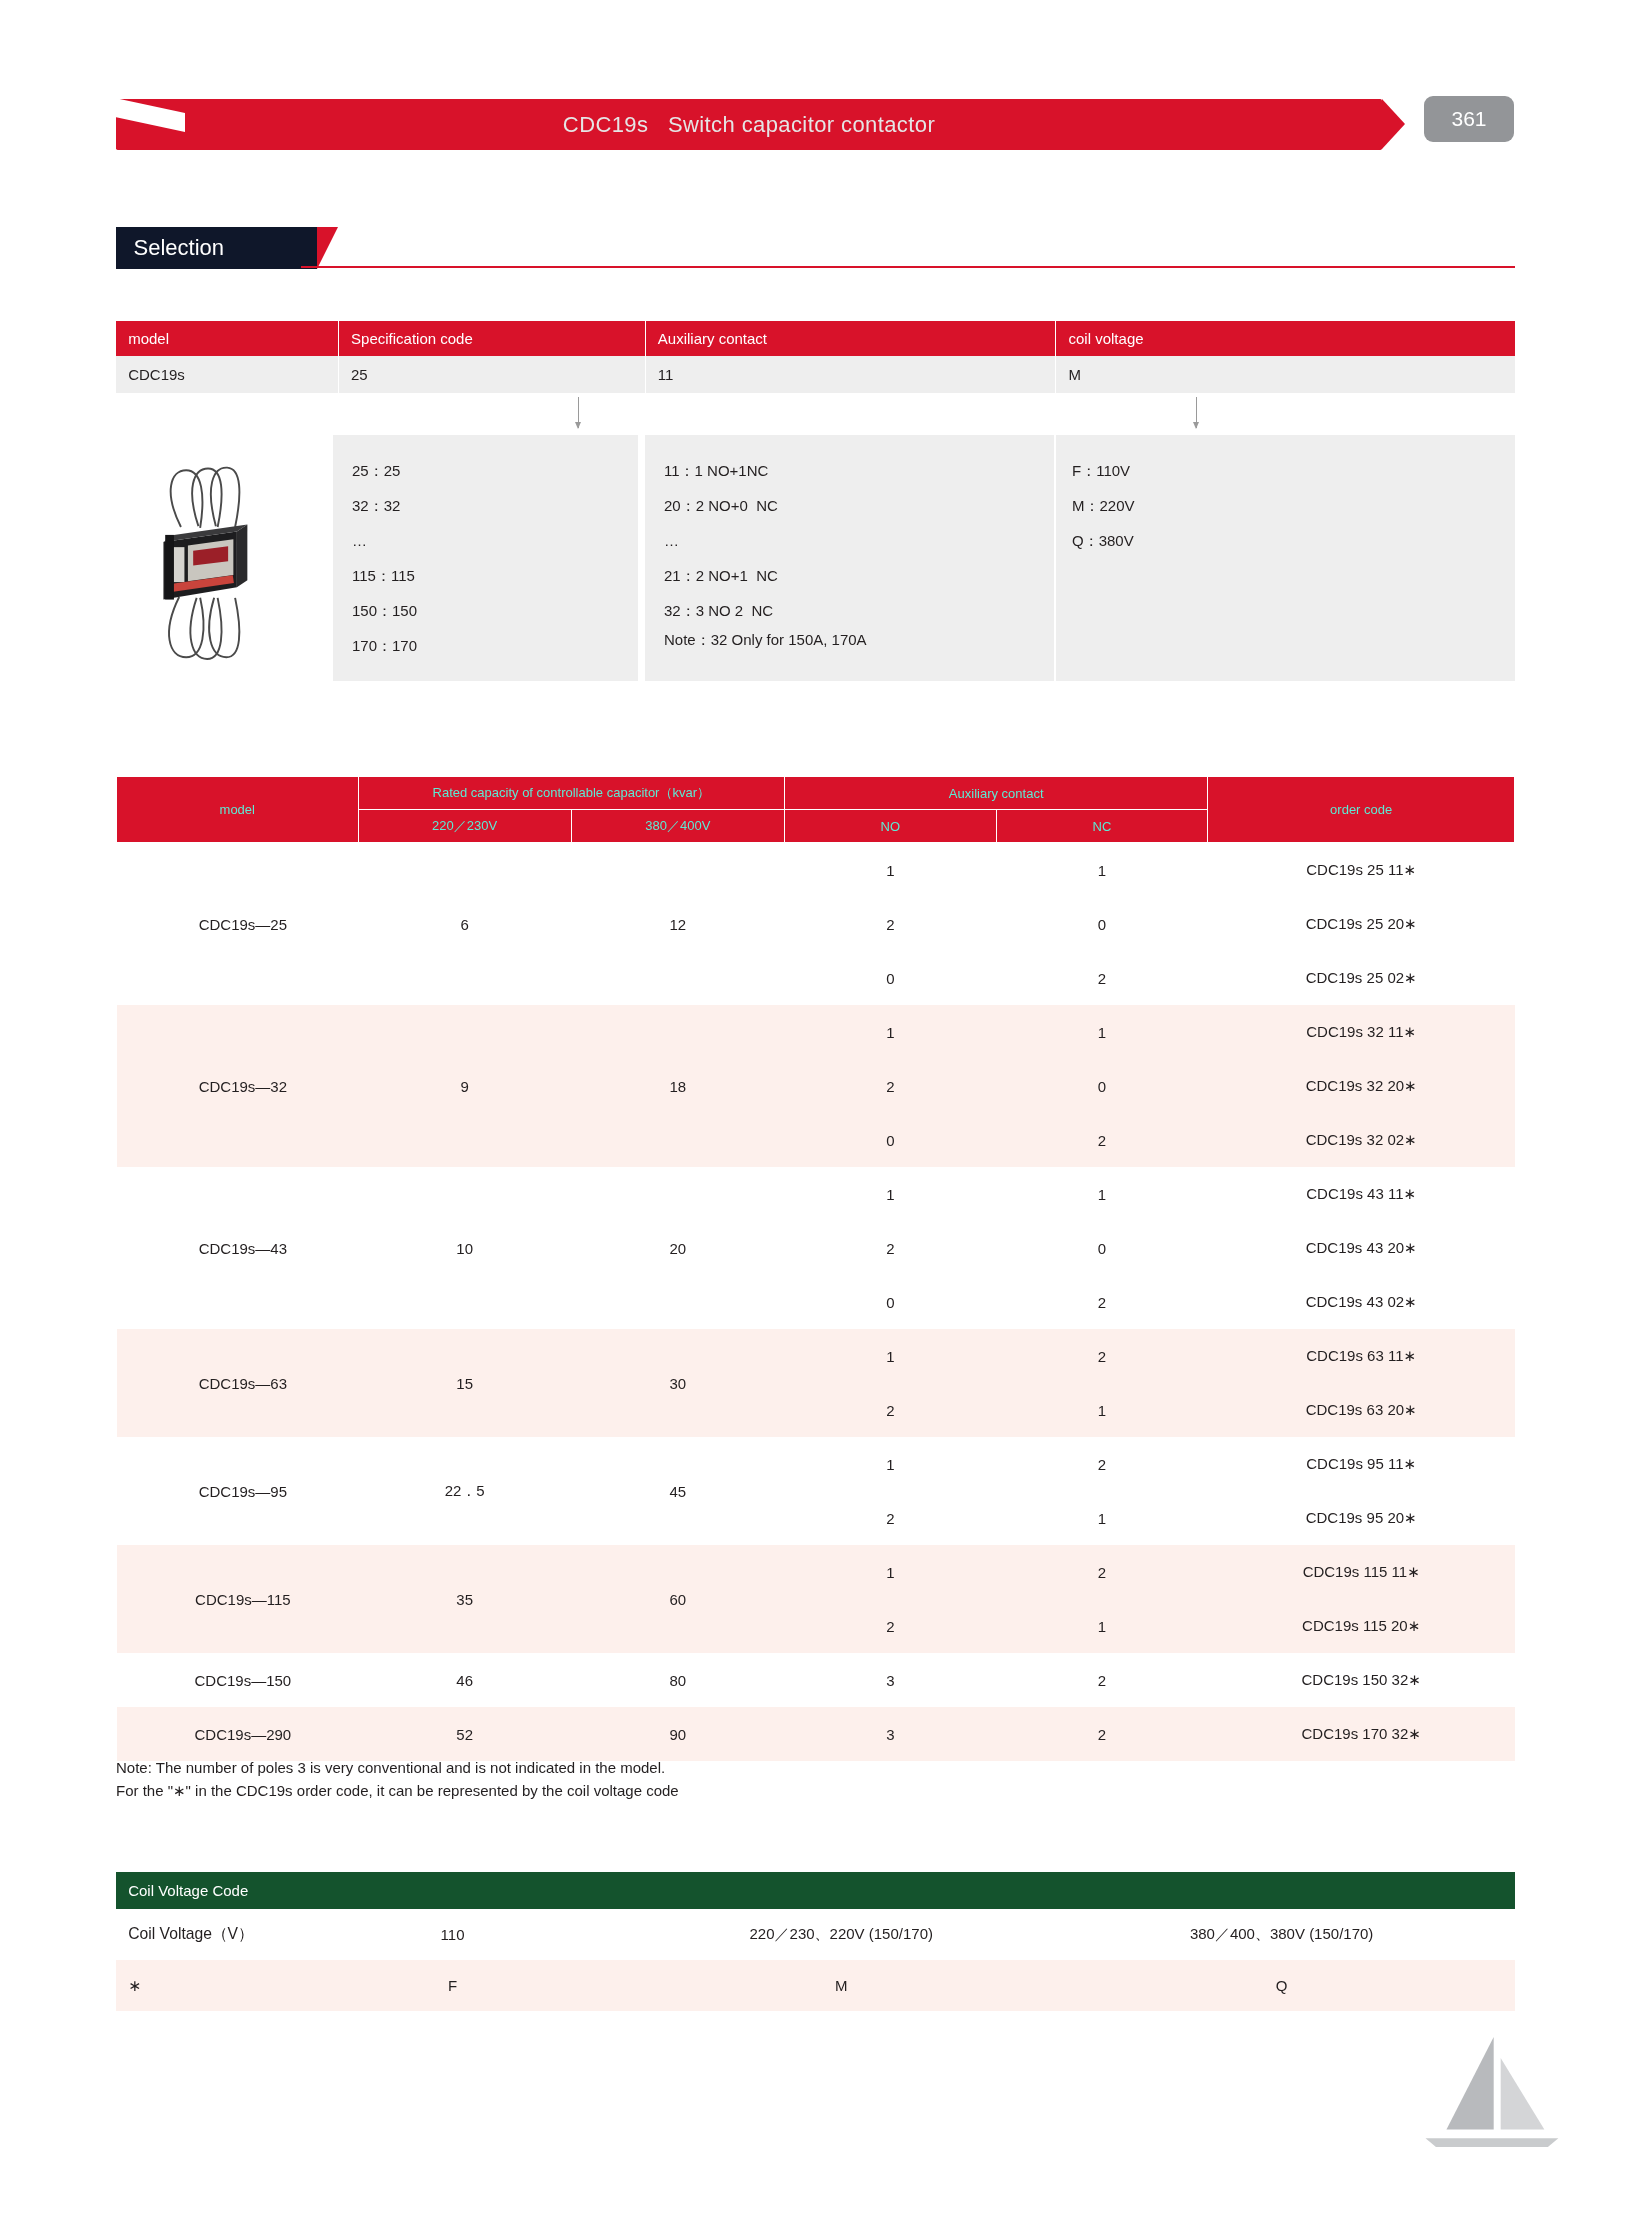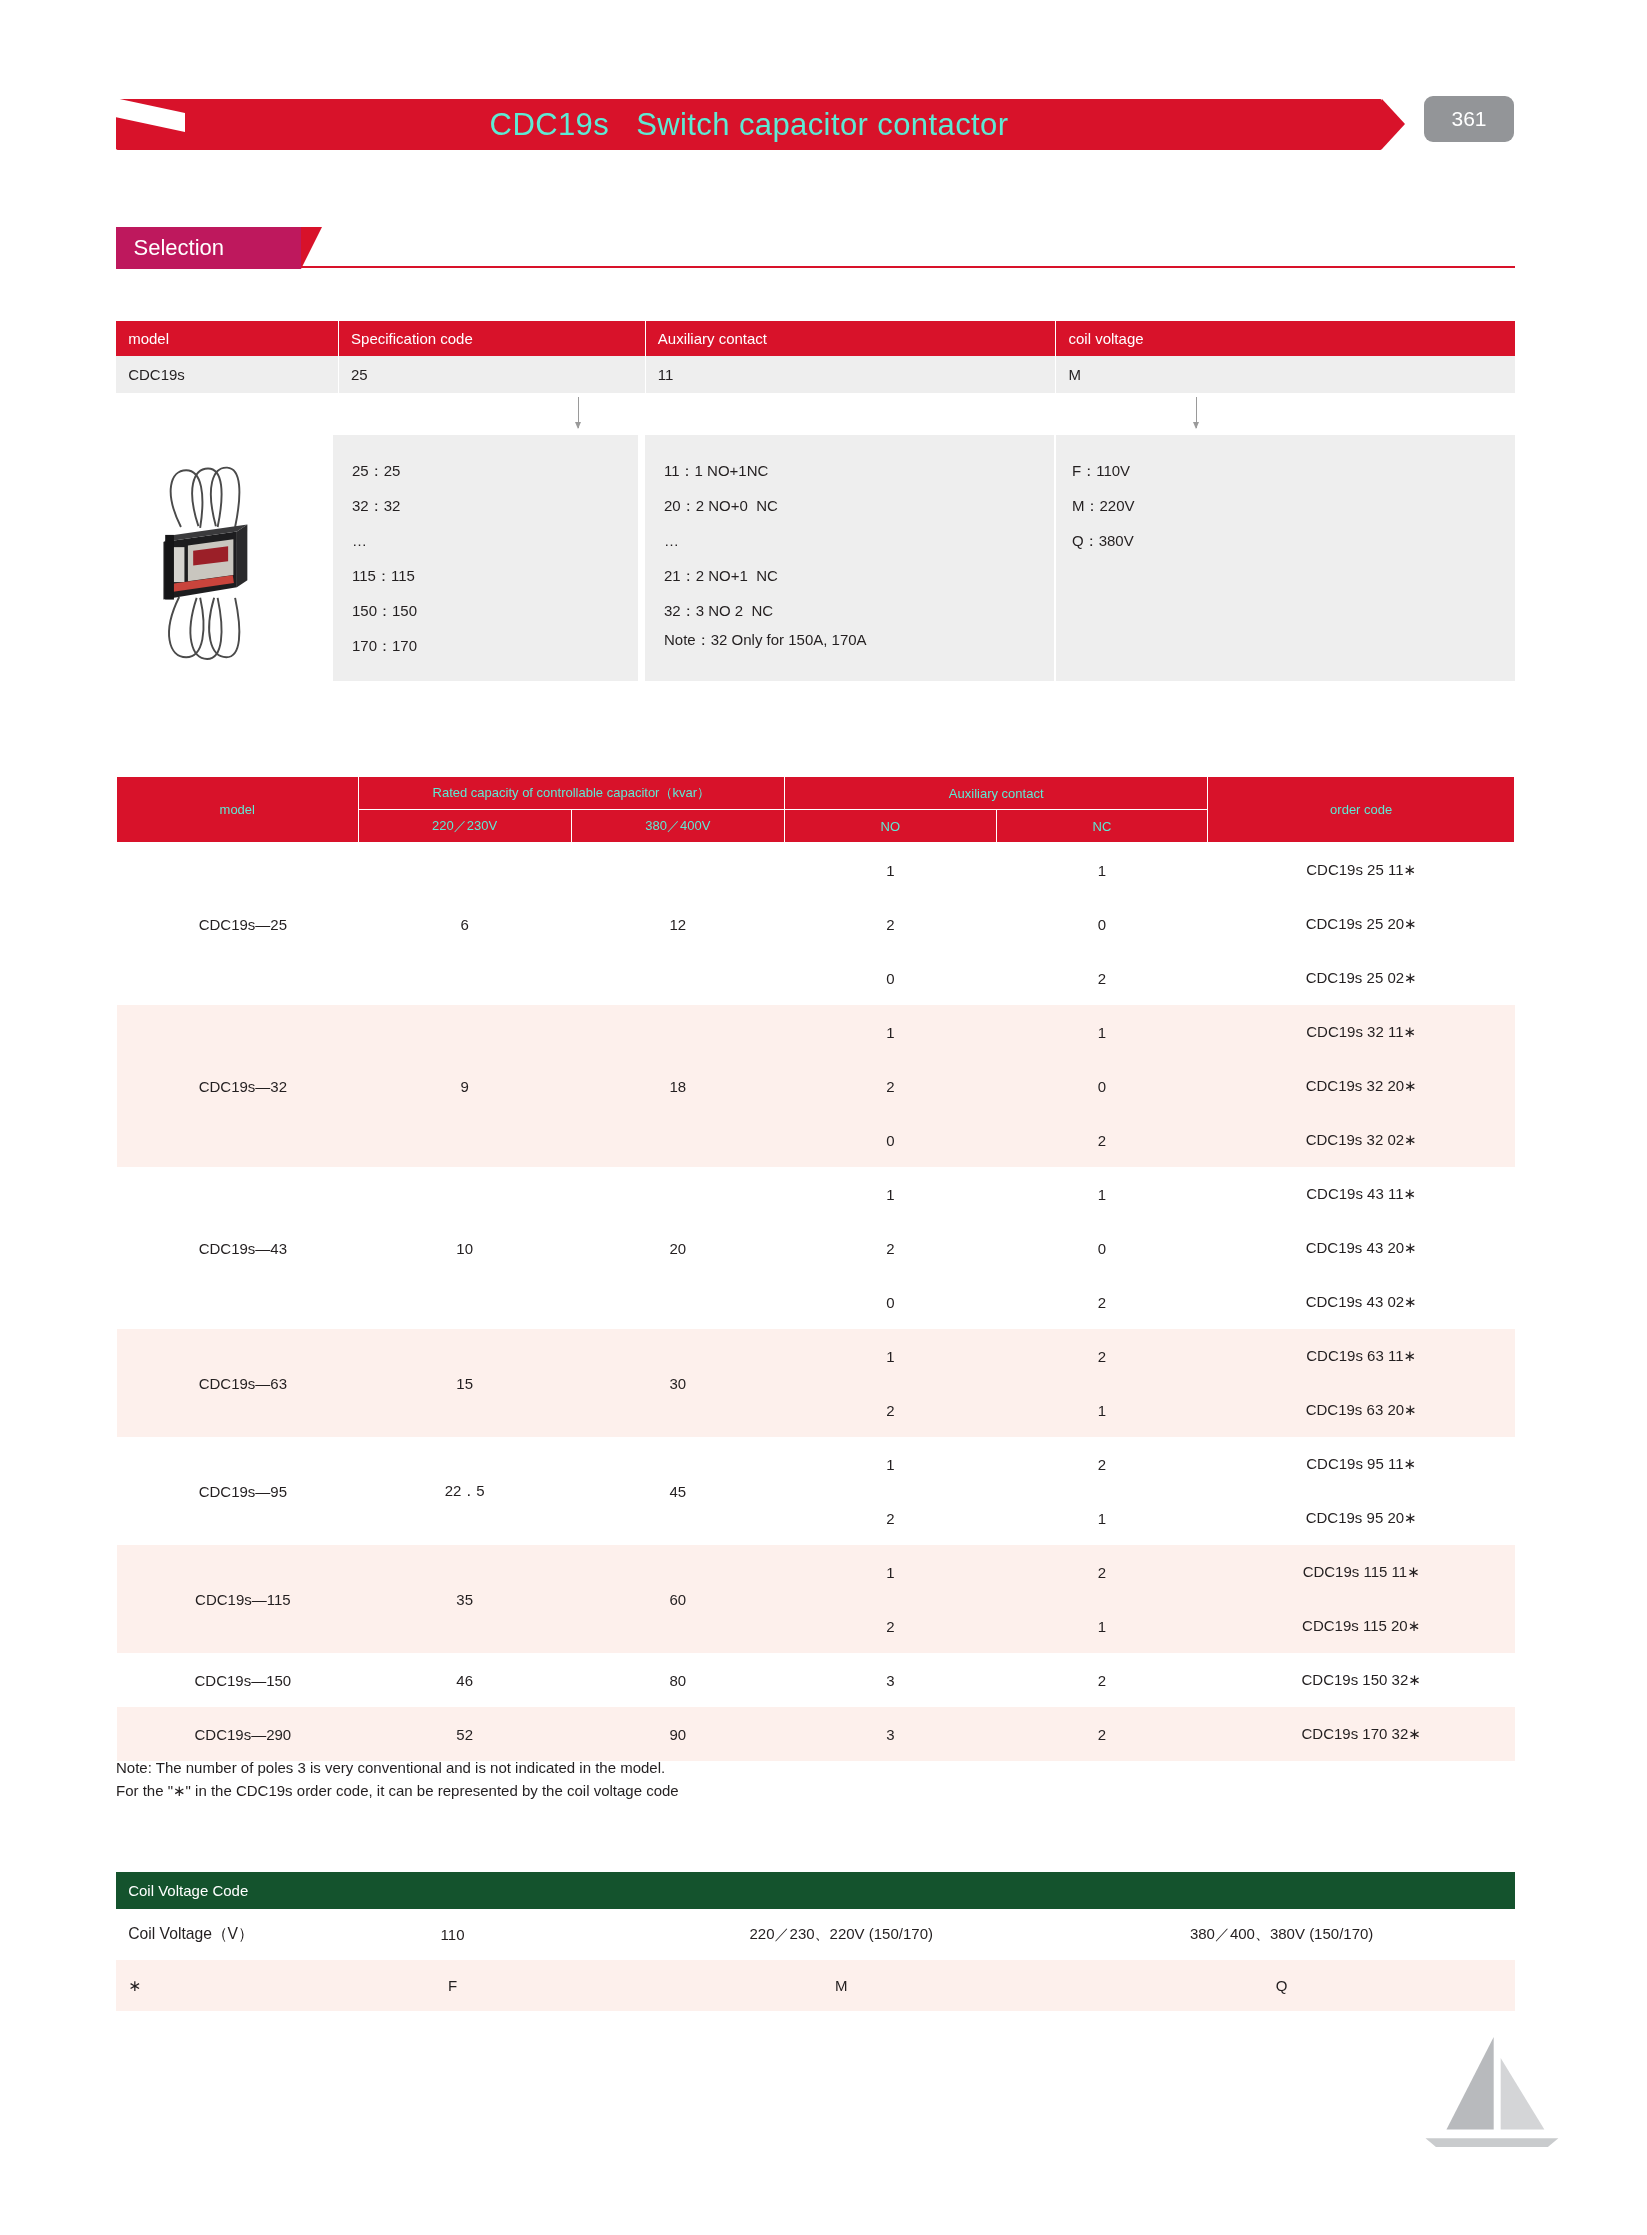--- a/index.html
+++ b/index.html
@@ -53,22 +53,22 @@
     transform-origin: left top;
   }
   .header-title {
     position: absolute;
     left: 0;
     top: 0;
     width: 100%;
     height: 51px;
     line-height: 51px;
     text-align: center;
-    color: #5eead4;
-    font-size: 31px;
+    color: #e5e5e5;
+    font-size: 22px;
     letter-spacing: 0.4px;
     white-space: pre;
   }
   .page-num-badge {
     position: absolute;
     left: 1424px;
     top: 96px;
     width: 90px;
     height: 46px;
     background: #939598;
@@ -79,21 +79,22 @@
     text-align: center;
   }
 
   
   .sel-band {
     position: absolute;
     left: 116px;
     top: 227px;
     width: 185px;
     height: 42px;
-    background: #be185d;
+    background: #0f172a;
+    padding-left: 16px;
   }
   .sel-band::after {
     content: "";
     position: absolute;
     right: -21px;
     top: 0;
     width: 0;
     height: 0;
     border-top: 42px solid #d8122a;
     border-right: 21px solid transparent;

